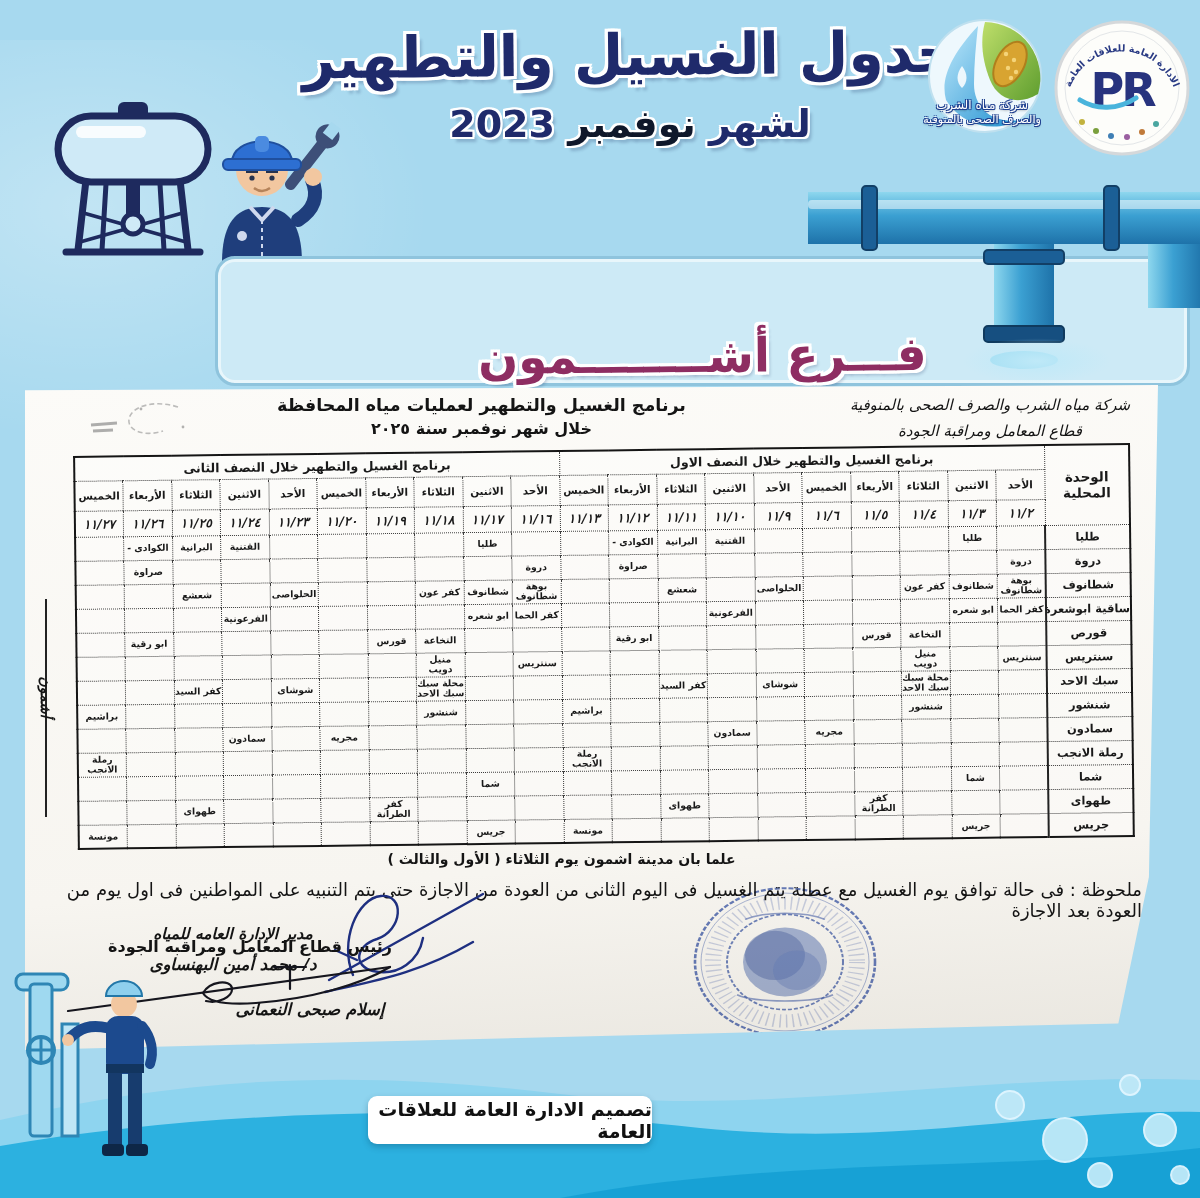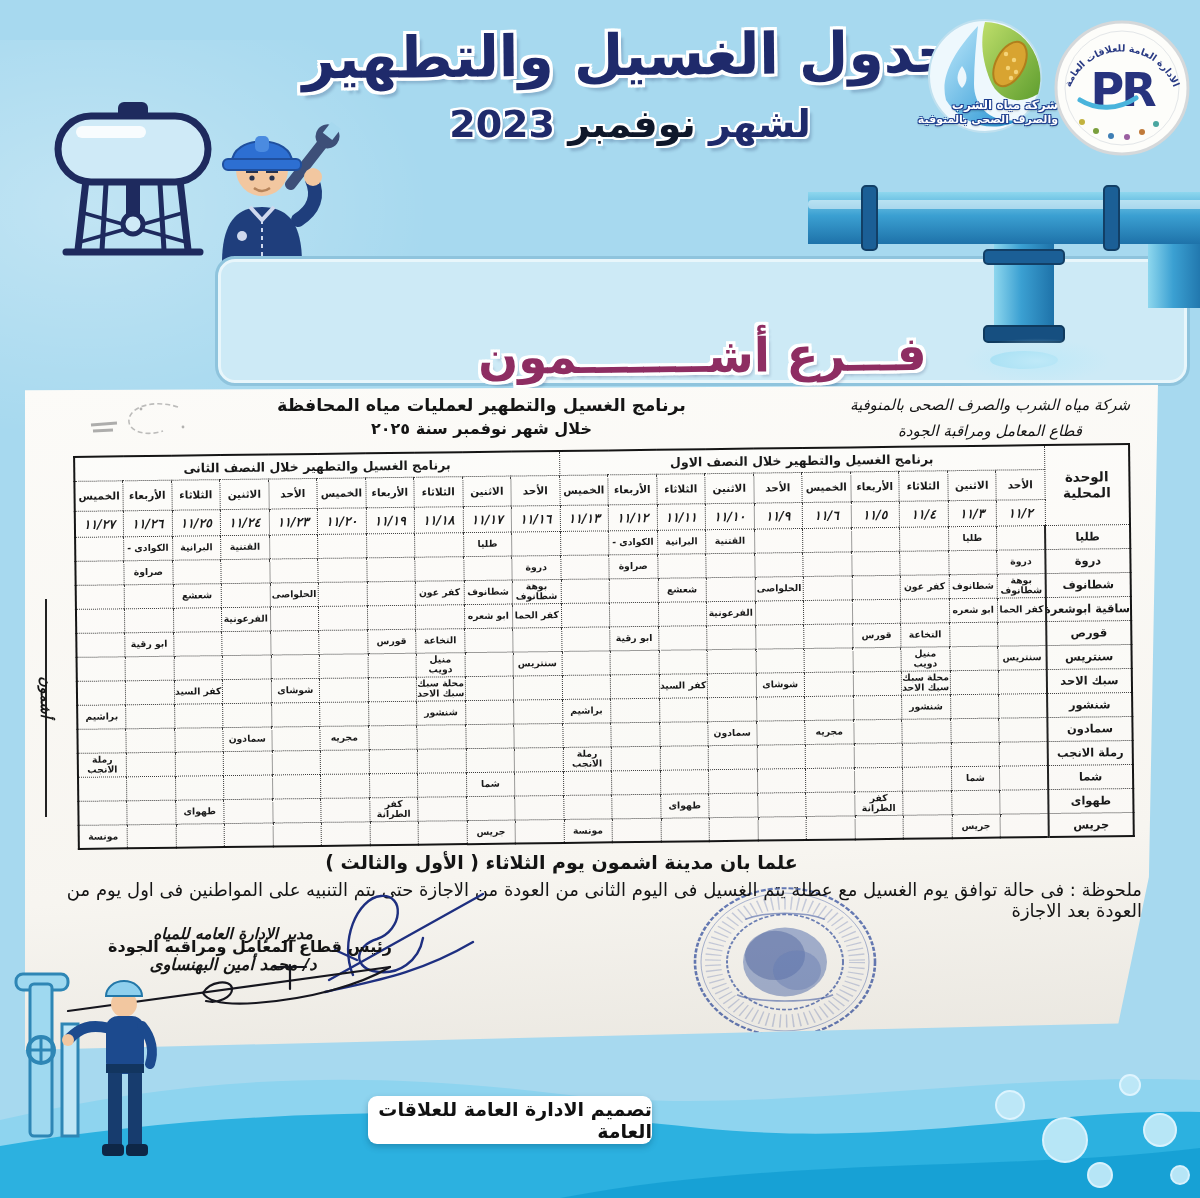--- a/index.html
+++ b/index.html
@@ -19,21 +19,21 @@
   
   .title-wrap { position:absolute; left:280px; top:22px; width:700px; text-align:center; z-index:2; }
   .main-title { font-size:57px; font-weight:bold; color:#1f2a6b; letter-spacing:-1px; transform:rotate(-0.6deg);
     text-shadow:-3px -3px 0 #fff,3px -3px 0 #fff,-3px 3px 0 #fff,3px 3px 0 #fff,-3px 0 0 #fff,3px 0 0 #fff,0 -3px 0 #fff,0 3px 0 #fff,5px 6px 3px rgba(25,40,90,.22); }
   .sub-title { margin-top:14px; font-size:38px; font-weight:bold; color:#1f2a6b; direction:rtl;
     text-shadow:-2px -2px 0 #fff,2px -2px 0 #fff,-2px 2px 0 #fff,2px 2px 0 #fff,-2px 0 0 #fff,2px 0 0 #fff,0 -2px 0 #fff,0 2px 0 #fff,4px 5px 3px rgba(25,40,90,.22); }
   .sub-title .month { color:#0f172a; }
 
   
   .logo-company { position:absolute; left:922px; top:16px; width:126px; height:136px; z-index:2; }
-  .logo-company .ctext { position:absolute; left:-16px; right:-10px; bottom:26px; font-weight:bold;
+  .logo-company .ctext { position:absolute; left:-16px; right:-10px; bottom:26px; text-align:center; font-weight:normal;
       color:#fff; font-size:12px; line-height:1.2; direction:rtl;
       text-shadow:-1px -1px 0 #1e3f8f,1px -1px 0 #1e3f8f,-1px 1px 0 #1e3f8f,1px 1px 0 #1e3f8f,0 2px 2px rgba(0,0,0,.25); }
   .logo-company .ctext .l2 { font-size:11px; }
   .logo-pr { position:absolute; left:1052px; top:18px; width:140px; height:140px; z-index:2; }
 
   
   .branch-panel { position:absolute; left:215px; top:256px; width:975px; height:130px; background:#cdeaf6;
       border:3px solid #8fc4dd; border-radius:20px; box-shadow:0 0 0 3px rgba(255,255,255,.55) inset; z-index:2;
       display:flex; align-items:flex-end; justify-content:center; }
   .branch-text { font-size:47px; font-weight:bold; color:#8e2d62; direction:rtl; transform:rotate(-0.5deg);
@@ -65,21 +65,21 @@
   tbody td { font-size:9.3px; line-height:1.1; white-space:pre-line; padding:1px 0; }
   td.sec-end, th.sec-end { border-left:2px solid #222; }
 
   
   .side-label { position:absolute; left:8px; top:208px; width:26px; height:230px; }
   .side-label .vline { position:absolute; left:12px; top:6px; width:2px; height:218px; background:#222; }
   .side-label .vtxt { position:absolute; left:-30px; top:96px; width:86px; text-align:center; transform:rotate(90deg);
       font-weight:bold; font-size:14px; font-style:italic; }
 
   
-  .doc-footnote { position:absolute; left:60px; right:120px; top:466px; text-align:center; font-weight:bold; font-size:19px; }
+  .doc-footnote { position:absolute; left:60px; right:120px; top:466px; text-align:center; font-weight:bold; font-size:14px; }
   .doc-note { position:absolute; right:16px; left:12px; top:494px; text-align:right; font-weight:normal; font-size:18px; }
 
   
   .sign-right { position:absolute; left:58px; top:540px; width:300px; text-align:center; direction:rtl; }
   .sign-right .stitle { font-size:15.5px; font-weight:bold; font-style:italic; }
   .sign-right .sname { font-size:16.5px; font-weight:bold; font-style:italic; margin-top:12px; }
   .scribble-blue { position:absolute; left:240px; top:-45px; }
   .sign-left { position:absolute; right:758px; top:552px; width:300px; text-align:center; direction:rtl; }
   .sign-left .stitle { font-size:16px; font-weight:bold; }
   .sign-left .sname { font-size:16.5px; font-weight:bold; font-style:italic; margin-top:44px; margin-right:-120px; }
@@ -658,20 +658,21 @@
 
     <div class="sign-left">
       <div class="stitle">رئيس قطاع المعامل ومراقبه الجودة</div>
       <svg class="scribble-black" width="360" height="70" viewBox="0 0 360 70">
         <g fill="none" stroke="#16161e" stroke-width="2.2" stroke-linecap="round">
           <path d="M8,56 L330,12"></path>
           <path d="M330,12 C300,30 250,44 196,48 C168,50 148,47 143,38 C150,26 170,24 172,33 C173,42 158,49 146,46"></path>
           <path d="M230,10 L230,34 M214,12 L246,12"></path>
         </g>
       </svg>
+      <div class="sname">إسلام صبحى النعمانى</div>
     </div>
 
     <svg class="stamp" width="190" height="158" viewBox="0 0 190 158">
       <g transform="translate(95,79) scale(1,0.82)">
         <circle r="90" fill="none" stroke="#3a57ad" stroke-width="2.6" stroke-dasharray="5 2" opacity="0.85"></circle>
         <circle r="84" fill="none" stroke="#3a57ad" stroke-width="1" opacity="0.5"></circle>
         <circle r="58" fill="none" stroke="#3a57ad" stroke-width="2" stroke-dasharray="4 2" opacity="0.8"></circle>
         <circle r="72" fill="none" stroke="#3a57ad" stroke-width="16" stroke-dasharray="1.5 5" opacity="0.28"></circle>
         <circle r="42" fill="#4060b0" opacity="0.5"></circle>
         <circle cx="-10" cy="-8" r="30" fill="#33519e" opacity="0.4"></circle>

